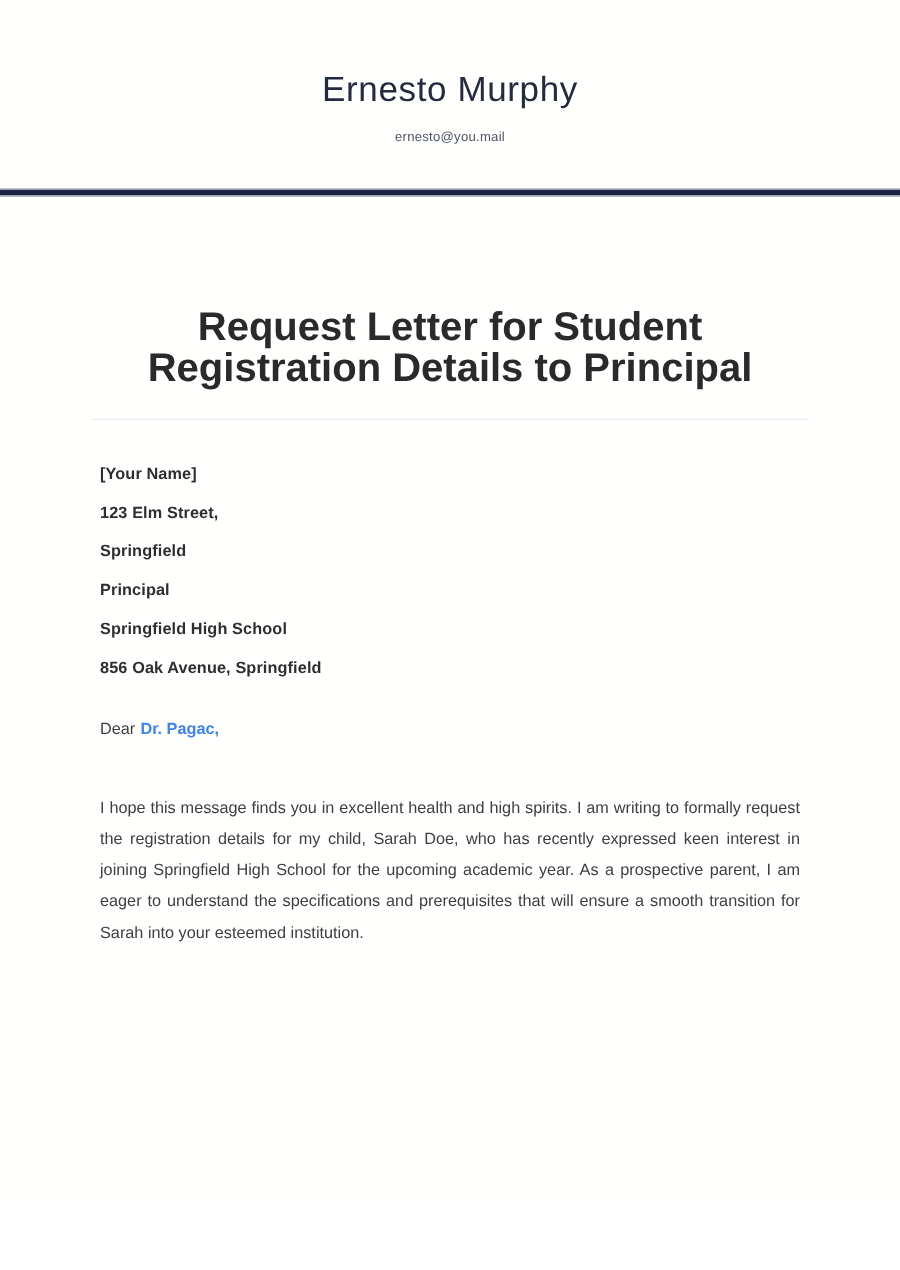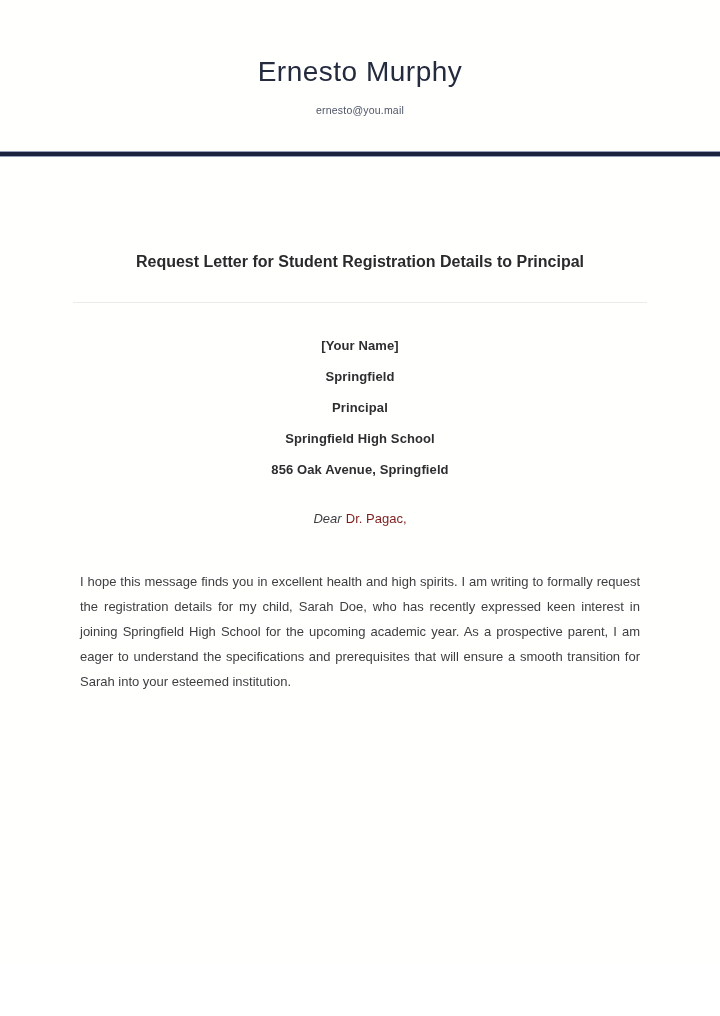--- a/index.html
+++ b/index.html
@@ -32,39 +32,39 @@
     margin-top: 34px;
     height: 4px;
     background: #1b2340;
     border-top: 1px solid #97a0b6;
     border-bottom: 1px solid #97a0b6;
   }
   
   .content { width: 560px; margin: 0 auto; }
   .letter-title {
     margin: 88px 0 0 0;
-    font-size: 16px;
+    font-size: 32px;
     line-height: 33px;
     font-weight: bold;
     text-align: center;
     color: #2a2a2c;
   }
   .title-divider {
     border: none;
     border-top: 1px solid #ebebeb;
     margin: 24px -7px 0 -7px;
   }
-  .content p { margin: 0 0 6px 0; font-size: 13px; line-height: 25px; text-align: center; }
+  .content p { margin: 0 0 6px 0; font-size: 13px; line-height: 25px; }
   p.bold-line { font-weight: bold; color: #2e2e30; letter-spacing: 0.1px; }
   p.first-block { margin-top: 30px; }
   p.date-line { margin-top: 23px; }
   p.recipient-start { margin-top: 22px; }
   p.salutation { margin-top: 24px; color: #3e3e40; }
-  .salutation-prefix { margin-right: 0.32em; font-style: italic; }
-  .salutation-name { font-weight: normal; color: #7f1d1d; }
+  .salutation-prefix { margin-right: 0.32em; }
+  .salutation-name { font-weight: bold; color: #3b82f6; }
   p.body-paragraph {
     margin-top: 38px;
     text-align: justify;
     color: #3e3e40;
   }
 </style>
 </head>
 <body>
 
 <div class="page">
@@ -76,20 +76,21 @@
 
   <div class="navy-rule"></div>
 
   <main class="content">
 
     <h1 class="letter-title">Request Letter for Student Registration Details to Principal</h1>
 
     <hr class="title-divider">
 
     <p class="bold-line first-block">[Your Name]</p>
+    <p class="bold-line">123 Elm Street,</p>
     <p class="bold-line">Springfield</p>
 
 
     <p class="bold-line">Principal</p>
     <p class="bold-line">Springfield High School</p>
     <p class="bold-line">856 Oak Avenue, Springfield</p>
 
     <p class="salutation">
       <span class="salutation-prefix">Dear</span><span class="salutation-name">Dr. Pagac,</span>
     </p>

